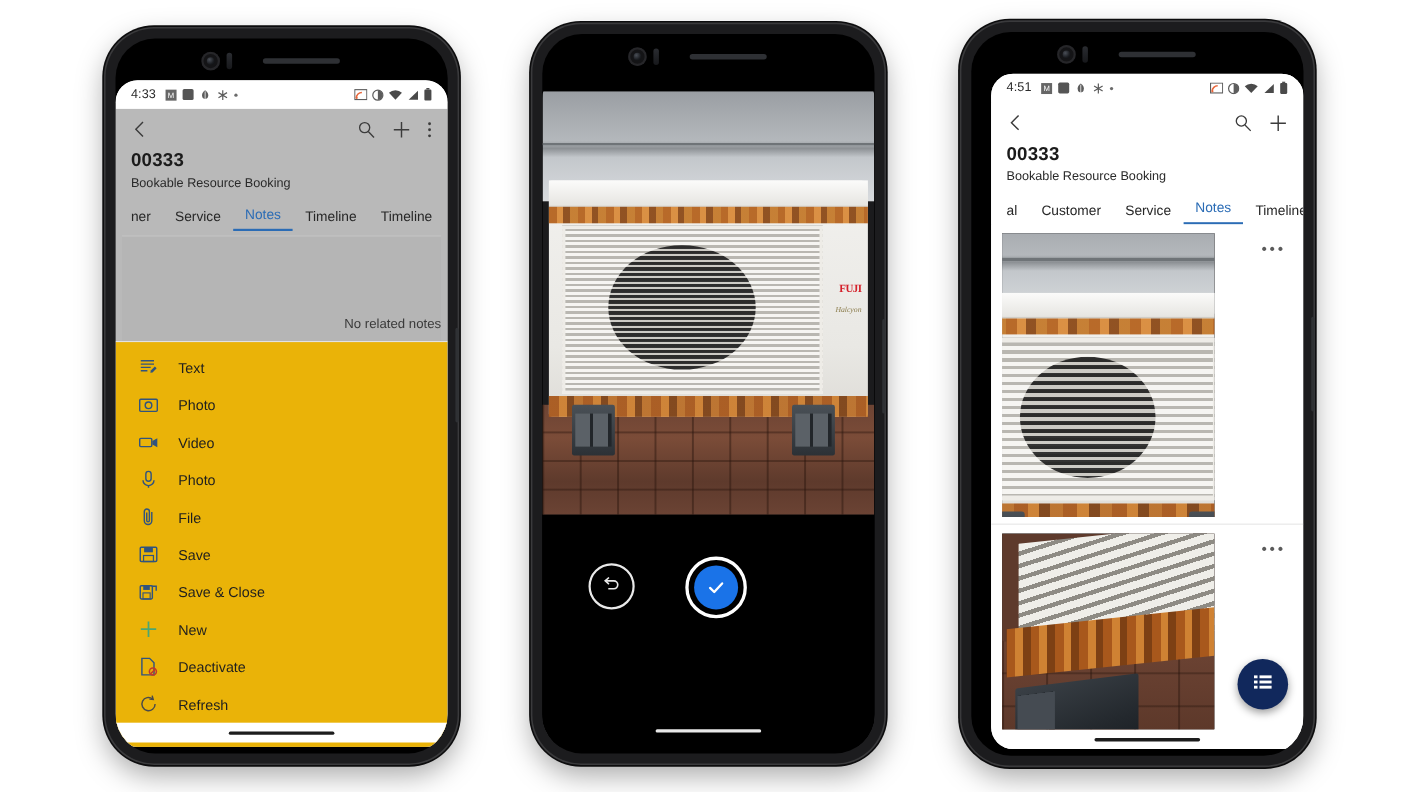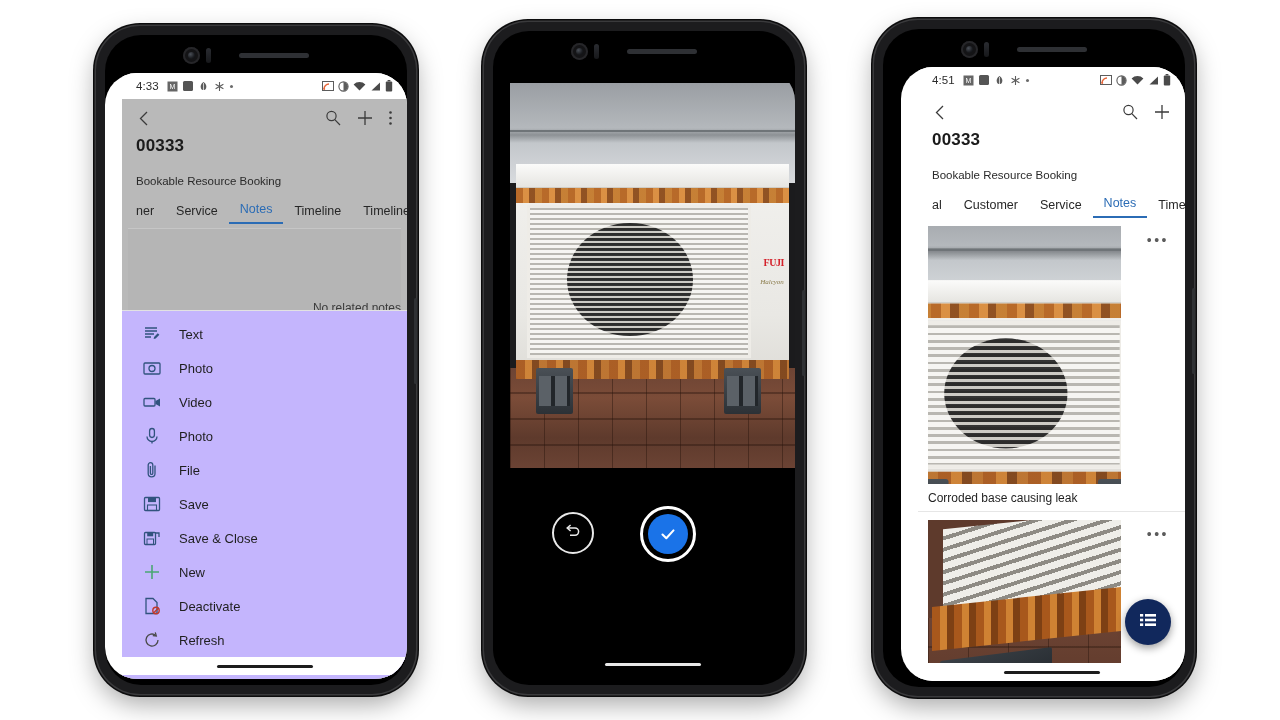--- a/index.html
+++ b/index.html
@@ -18,50 +18,50 @@
   .bezel-cam { position: absolute; border-radius: 50%; background: #141416;
                box-shadow: inset 0 0 0 2px #262629; }
   .bezel-cam::after { content:""; position:absolute; inset:28%; border-radius:50%;
                background: radial-gradient(circle at 35% 32%, #4a4f57 0%, #1a1c20 60%, #0a0b0d 100%); }
   .bezel-sensor { position: absolute; width: 5px; border-radius: 3px;
                background: linear-gradient(#2a2c31, #17181b); }
   .bezel-speaker { position: absolute; height: 5px; border-radius: 3px; background: #2e3034; }
   .side-btn { position: absolute; width: 3px; border-radius: 2px; background: #2f3134; }
 
   
-  .screen { position: absolute; left: 0; right: 0; border-radius: 32px; overflow: hidden; background: #fff; padding-left: 17px; }
+  .screen { position: absolute; left: 0; right: 0; border-radius: 20px; overflow: hidden; background: #fff; }
 
   
   .statusbar { height: 26px; display: flex; align-items: center; gap: 5px;
                padding: 0 14px; background: #fff; font-size: 11px; color: #3b3b3b; }
   .sb-time { font-size: 11.5px; color: #2b2b2b; letter-spacing: .1px; margin-right: 3px; }
   .sb-ico { display: inline-flex; align-items: center; justify-content: center; }
   .sb-right { margin-left: auto; display: flex; align-items: center; gap: 4px; }
   .sq-ico { width: 10px; height: 10px; background: #555; border-radius: 1.5px; }
   .dot-ico { width: 3px; height: 3px; border-radius: 50%; background: #6b6b6b; }
 
   
   .apphdr { background: #fff; padding: 6px 14px 0 14px; }
   .apphdr.dim { background: #b9b9b9; }
   .hdr-row { display: flex; align-items: center; height: 30px; }
   .hdr-icons { margin-left: auto; display: flex; align-items: center; gap: 14px; }
   .rec-id { font-size: 17px; font-weight: bold; color: #1b1b1b; margin-top: 1px; letter-spacing: .2px; }
-  .rec-sub { font-size: 11.5px; color: #2a2a2a; margin-top: 19px; }
+  .rec-sub { font-size: 11.5px; color: #2a2a2a; margin-top: 5px; }
   .tabs { display: flex; align-items: flex-end; gap: 0; margin-top: 9px; height: 28px; }
   .tab { font-size: 12.5px; color: #272727; padding: 0 11px 6px 11px; white-space: nowrap; }
   .tab.active { color: #2b6cb5; border-bottom: 2px solid #2b6cb5; }
 
   
   .dimbody { background: #b9b9b9; flex: 1; position: relative; }
   .notes-panel { position: absolute; left: 6px; right: 6px; top: 4px; bottom: 0;
                  background: #b5b5b5; border-top: 1px solid #c6c6c6; }
   .nonotes { position: absolute; left: 0; right: 0; top: 72px; text-align: right;
              font-size: 12px; color: #3a3a3a; }
 
-  .sheet { position: absolute; left: 0; right: 0; bottom: 0; background: #c4b5fd;
+  .sheet { position: absolute; left: 0; right: 0; bottom: 0; background: #eab308;
            border-top: 1px solid #e2e2e2; padding: 6px 0 4px 0; }
   .mi { display: flex; align-items: center; height: 34px; padding: 0 20px; gap: 18px; }
   .mi-label { font-size: 13px; color: #1f1f1f; }
   .mi-ico { width: 19px; height: 19px; display: flex; align-items: center; justify-content: center; flex: none; }
 
   
   .camscreen { background: #000; display: flex; flex-direction: column; }
   .campreview { position: relative; overflow: hidden; background: #0a0a0a; }
   .camctl { flex: 1; background: #000; position: relative; }
   .btn-retake { position: absolute; width: 42px; height: 42px; border-radius: 50%;
@@ -543,21 +543,20 @@
                     <div class="grille">
                         <div class="fan"></div>
                       </div>
 
                     <div class="rust-bot"></div>
                   </div>
                   <div class="foot l"></div>
                   <div class="foot r"></div>
                 </div>
               </div>
-              <div class="caption">Corroded base causing leak</div>
             </div>
 
             <div class="notecard">
               <div class="ellipsis">•••</div>
               <div class="thumb">
                 <div class="ac2">
                   <div class="floor">
                       <div class="tiles"></div>
                     </div>
                   <div class="g"></div>

